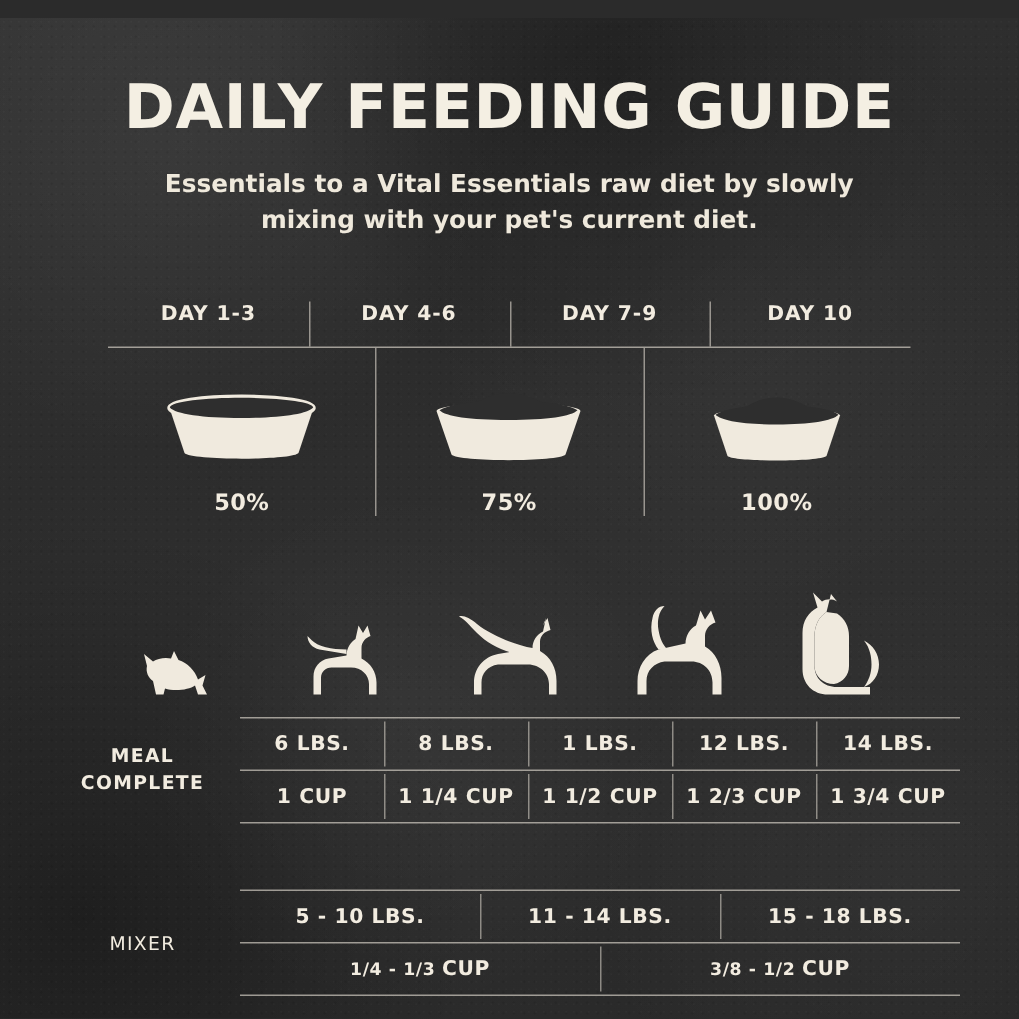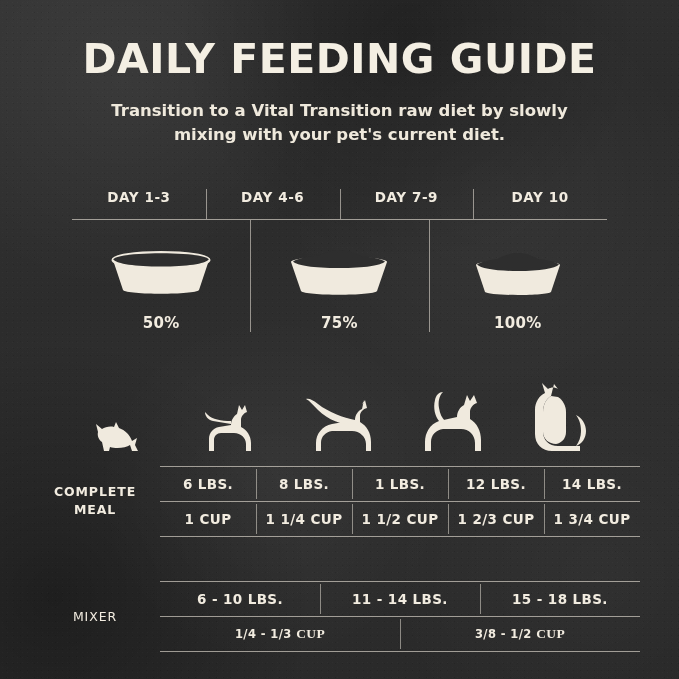--- a/index.html
+++ b/index.html
@@ -41,21 +41,21 @@
     background-position: 0 0, 3px 2px;
   }
   .content {
     position: relative;
     z-index: 2;
     padding: 0 40px;
   }
 
   
   .title {
-    margin: 0;
+    margin: 12px;
     padding-top: 38px;
     text-align: center;
     font-family: "DejaVu Sans", sans-serif;
     font-weight: 700;
     font-size: 41px;
     letter-spacing: 0.5px;
     color: #f4efe3;
     line-height: 1.05;
   }
   .subtitle {
@@ -221,33 +221,32 @@
     position: absolute;
     left: 0; top: 2px; bottom: 2px;
     width: 1px;
     background: rgba(240,234,222,0.5);
   }
   .mixer-cell.small {
     font-size: 11.5px;
   }
   .mixer-cell.small .cup {
     font-size: 13.5px;
-    font-family: Liberation Serif, serif;
   }
   svg { display: block; }
 </style>
 </head>
 <body>
 
 <div class="page">
   <div class="grain"></div>
   <div class="content">
 
     <h1 class="title">DAILY FEEDING GUIDE</h1>
-    <p class="subtitle">Transition to a Vital Transition raw diet by slowly mixing with your pet's current diet.</p>
+    <p class="subtitle">Essentials to a Vital Essentials raw diet by slowly mixing with your pet's current diet.</p>
 
     <div class="transition">
       <div class="trans-row">
         <div class="trans-col">
           <div class="trans-head">DAY 1-3</div>
         </div>
         <div class="trans-col">
           <div class="trans-head">DAY 4-6</div>
         </div>
         <div class="trans-col">
@@ -334,22 +333,22 @@
             <path d="M22 4 L19 16 C14 19, 11 25, 11 32 L11 52 C11 60, 17 66, 26 66 L48 66 L48 71 L20 71 C10 71, 3 64, 3 54 L3 30 C3 22, 7 16, 13 13 L10 3 L16 9 C19 7, 23 7, 26 9 Z" fill="#f0eade"></path>
             <path d="M44 66 C50 64, 54 58, 54 51 C54 44, 50 38, 44 35 C48 40, 49 46, 49 51 C49 57, 47 62, 44 66 Z" fill="#f0eade"></path>
             <path d="M11 32 C11 25, 14 19, 19 16 L26 17 C31 20, 34 26, 34 32 L34 52 C34 58, 30 63, 24 64 C17 64, 11 59, 11 52 Z" fill="#f0eade"></path>
           </svg>
         </span>
       </div>
     </div>
 
     <div class="meal">
       <div class="meal-label">
+        <span>MEAL</span>
         <span>COMPLETE</span>
-        <span>MEAL</span>
       </div>
       <div class="meal-grid">
         <div class="meal-line"></div>
         <div class="meal-row">
           <div class="meal-cell">6 LBS.</div>
           <div class="meal-cell">8 LBS.</div>
           <div class="meal-cell">1 LBS.</div>
           <div class="meal-cell">12 LBS.</div>
           <div class="meal-cell">14 LBS.</div>
         </div>
@@ -363,21 +362,21 @@
         </div>
         <div class="meal-line"></div>
       </div>
     </div>
 
     <div class="mixer">
       <div class="mixer-label">MIXER</div>
       <div class="mixer-grid">
         <div class="meal-line"></div>
         <div class="mixer-row">
-          <div class="mixer-cell">6 - 10 LBS.</div>
+          <div class="mixer-cell">5 - 10 LBS.</div>
           <div class="mixer-cell">11 -  14 LBS.</div>
           <div class="mixer-cell">15 - 18 LBS.</div>
         </div>
         <div class="meal-line"></div>
         <div class="mixer-row">
           <div class="mixer-cell small">
             <span>1/4 - 1/3</span>
             <span class="cup">CUP</span>
           </div>
           <div class="mixer-cell small">

